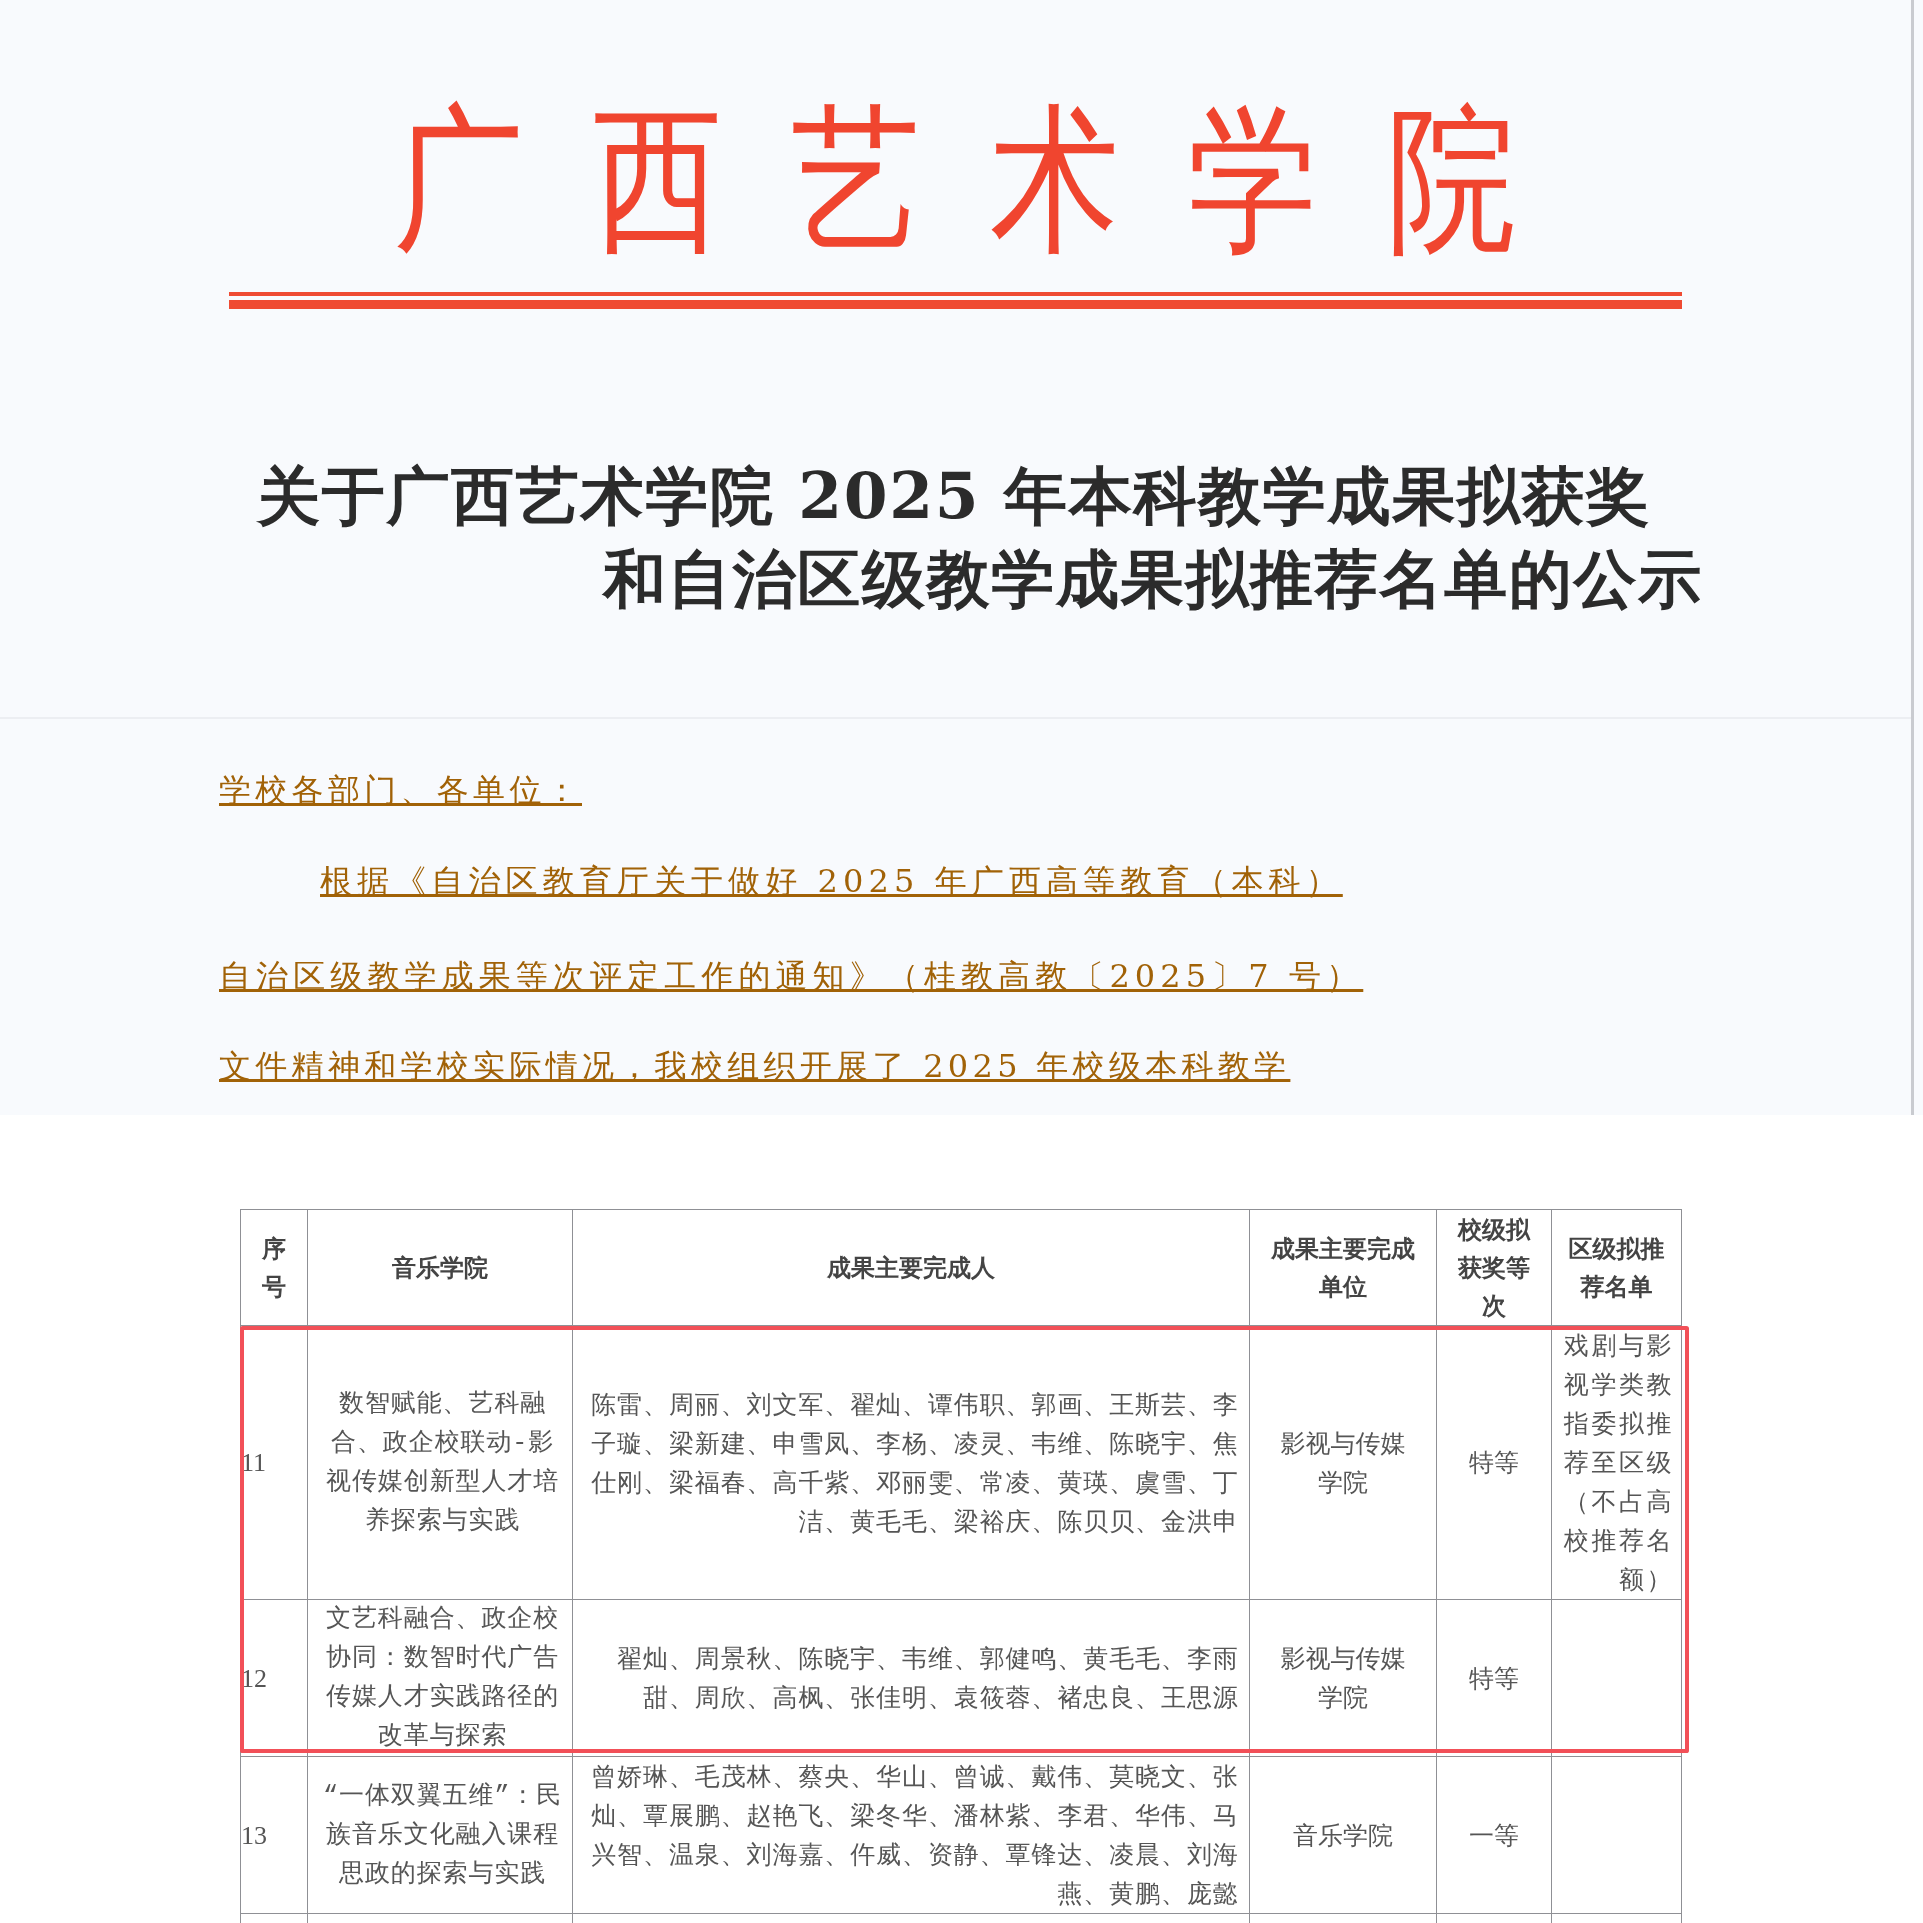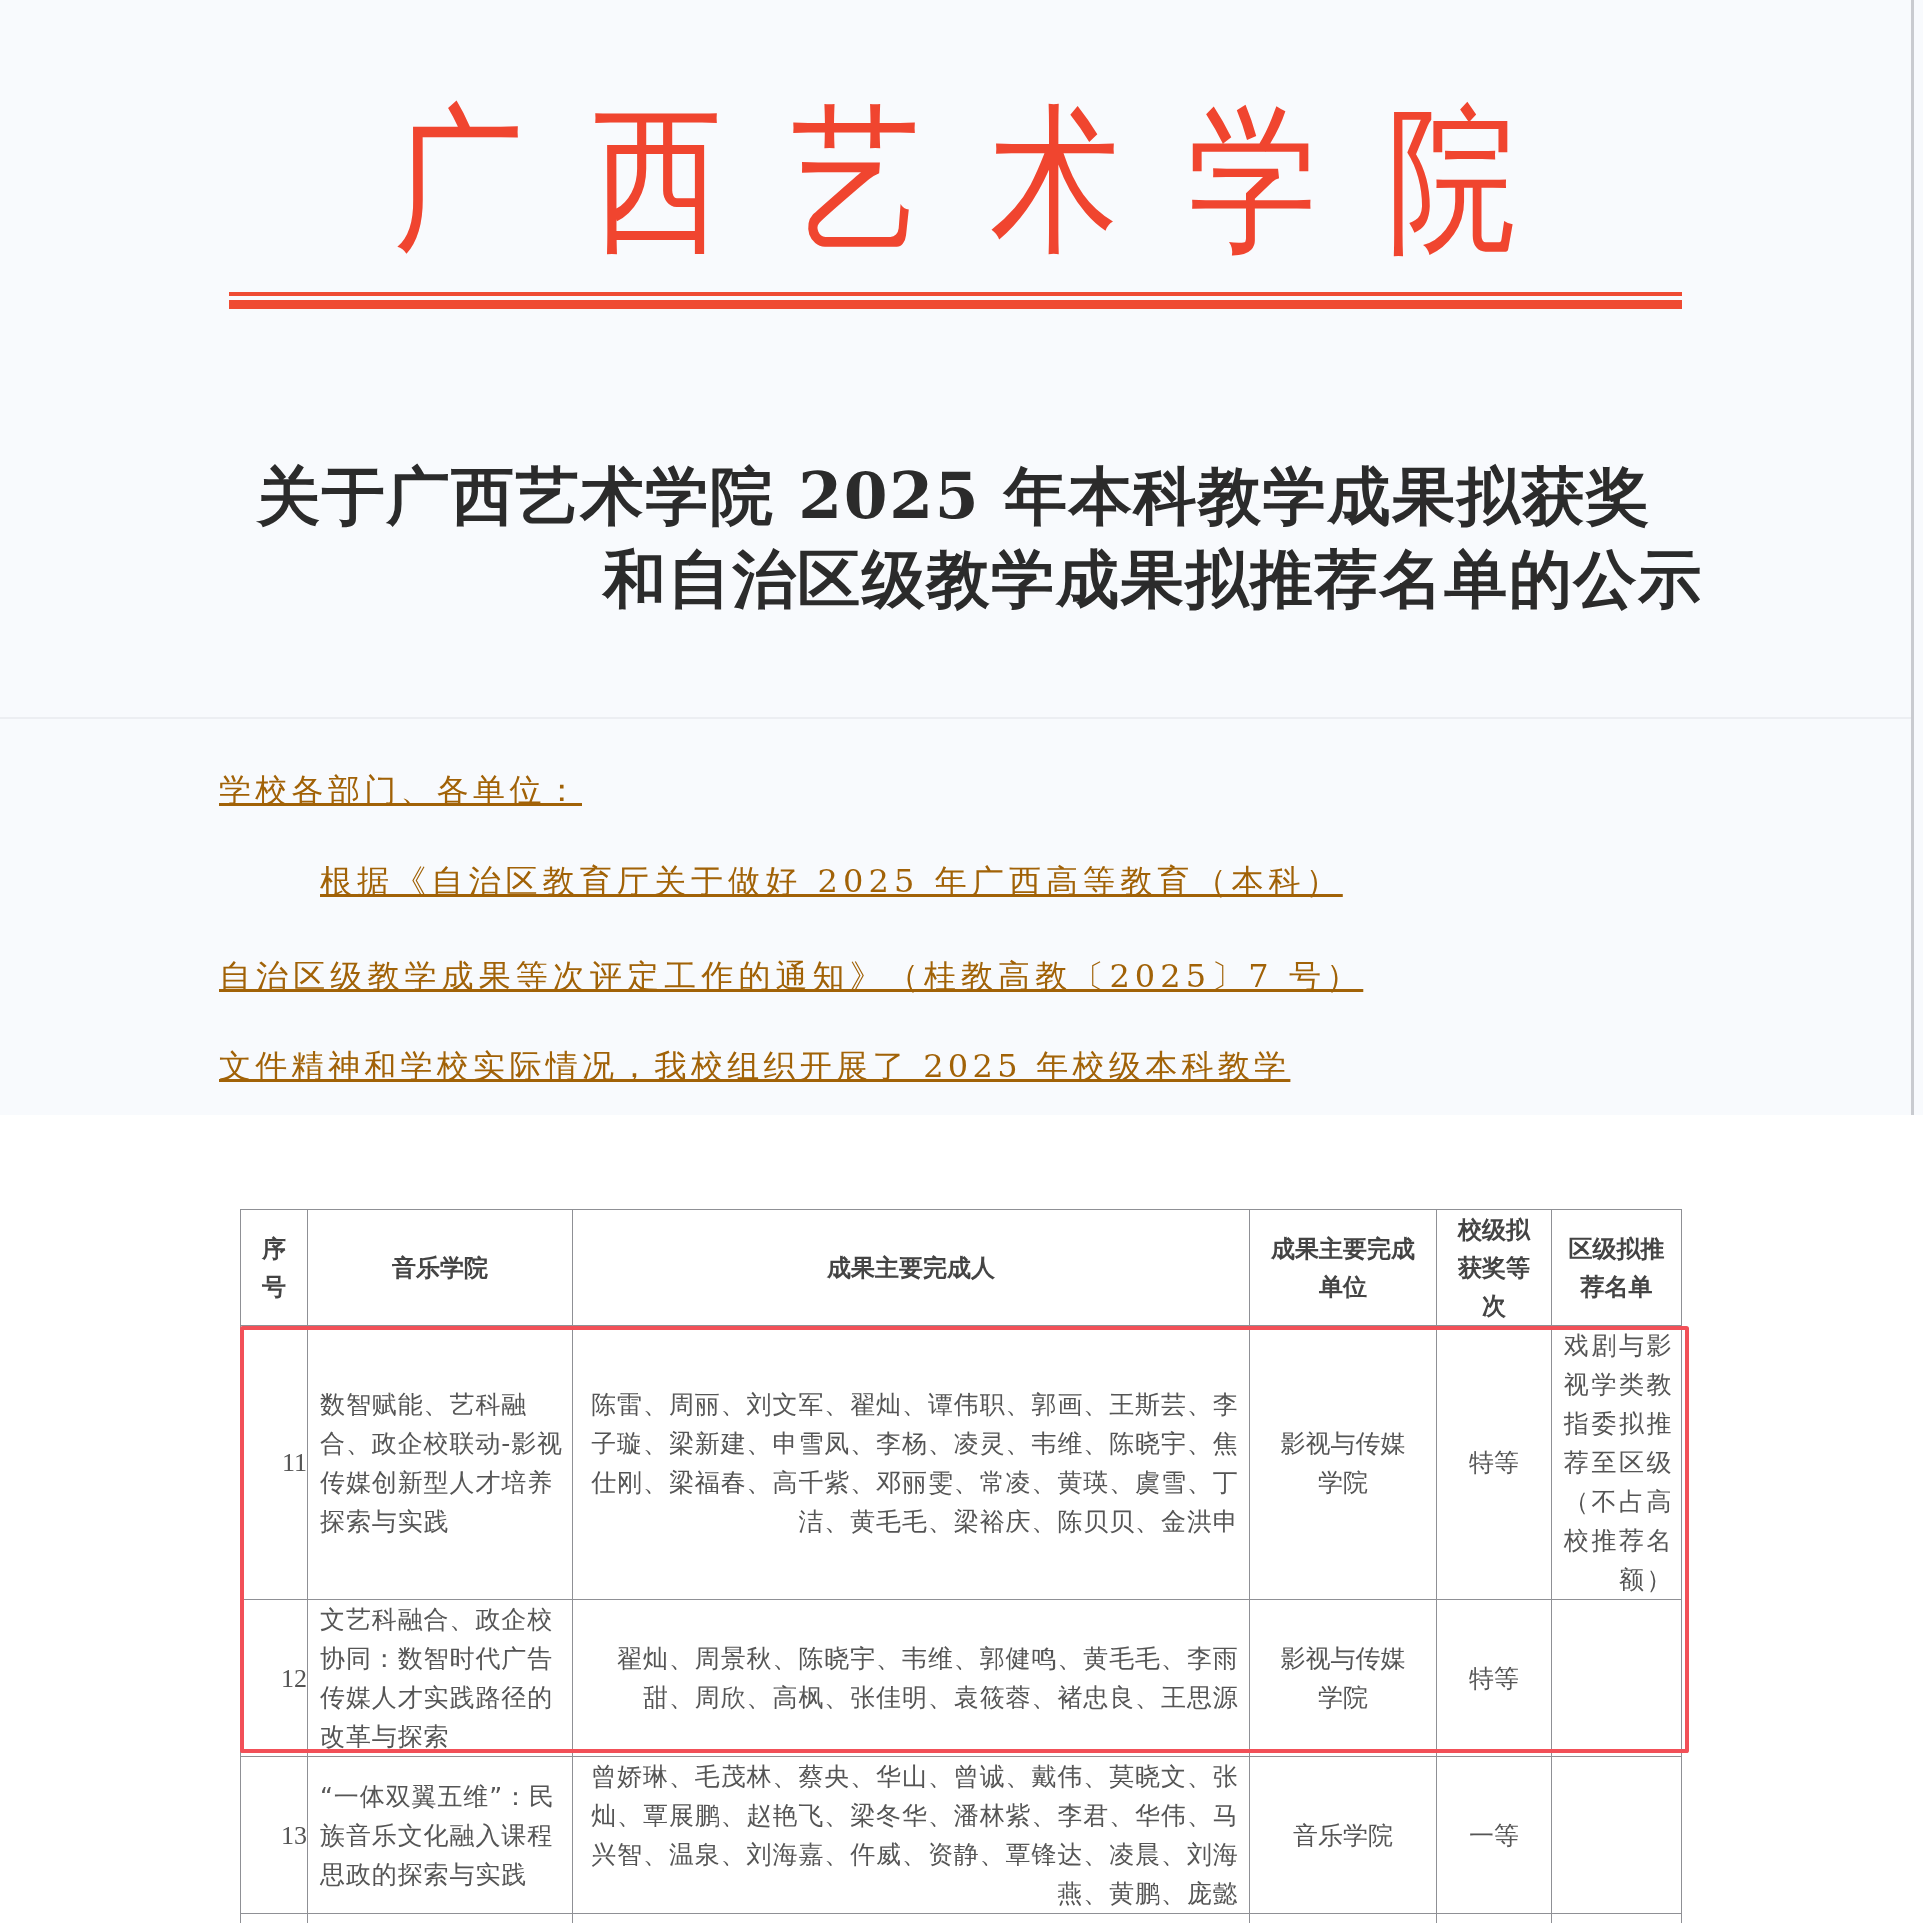--- a/index.html
+++ b/index.html
@@ -67,22 +67,22 @@
     border: 1.7px solid #8f9095;
     padding: 0 8.6px; vertical-align: middle;
     font-size: 25px; line-height: 39px; font-weight: normal;
   }
   .tbl th { text-align: center; color: #444; font-weight: bold; font-size: 24px; line-height: 38px; }
   .tbl thead tr { height: 116px; }
   .tbl tr.r11 { height: 272px; }
   .tbl tr.r12 { height: 155px; }
   .tbl tr.r13 { height: 153px; }
   .tbl tr.r14 { height: 68px; }
-  .tbl td.c-no { text-align: right; font-family: "Liberation Serif", serif; font-size: 26px; padding: 0; }
-  .tbl td.c-title { text-align: left; padding: 0 6.8px 0 12px; letter-spacing: 0.9px; }
+  .tbl td.c-no { text-align: left; font-family: "Liberation Serif", serif; font-size: 26px; padding: 0; }
+  .tbl td.c-title { text-align: center; padding: 0 6.8px 0 12px; letter-spacing: 0.9px; font-family: Liberation Mono, monospace; }
   .tbl td.c-people { text-align: right; padding: 0 10.3px 0 12px; letter-spacing: 0.9px; }
   .tbl td.c-unit, .tbl td.c-level { text-align: center; }
   .tbl td.c-rec { text-align: right; letter-spacing: 2.6px; padding: 0 6.8px; line-height: 39px; }
   .tbl tr.r14 td { vertical-align: top; padding-top: 5.1px; }
   .redbox {
     position: absolute; left: 240px; top: 1326px; width: 1441px; height: 419px;
     border: 4.3px solid #f25058; border-radius: 2.6px;
     pointer-events: none;
   }
 </style>

